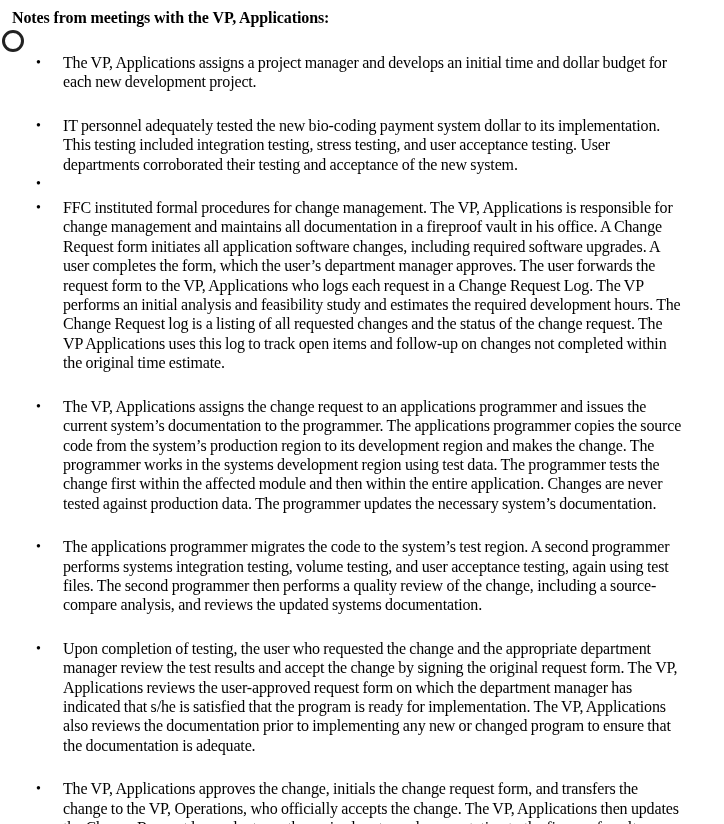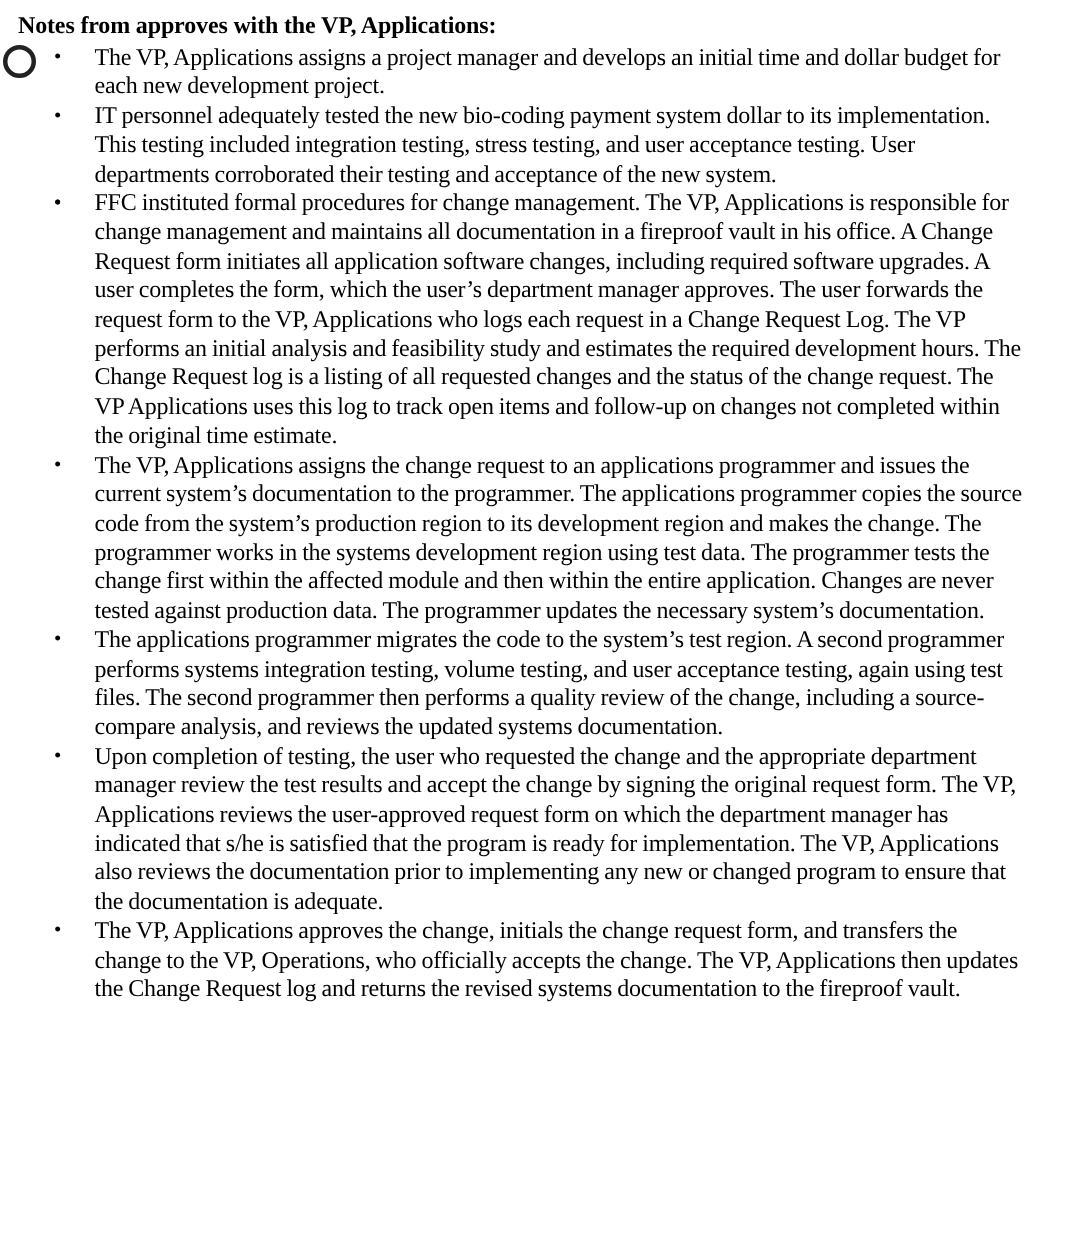--- a/index.html
+++ b/index.html
@@ -55,27 +55,28 @@
     }
     .bullet {
       position: absolute;
       left: 36px;
       top: 0;
       font-size: 14px;
       line-height: 19.4px;
     }
     .note-text {
       display: block;
+      margin-top: 24px;
     }
   </style>
 </head>
 <body>
 
 <div>
-  <div class="heading">Notes from approves with the VP, Applications:</div>
+  <div class="heading">Notes from meetings with the VP, Applications:</div>
 
   <div class="radio-circle"></div>
 
   <ul class="notes-list">
     <li class="note-item">
       <span class="bullet">•</span>
       <span class="note-text">The VP, Applications assigns a project manager and develops an initial time and dollar budget for each new development project.</span>
     </li>
     <li class="note-item">
       <span class="bullet">•</span>

